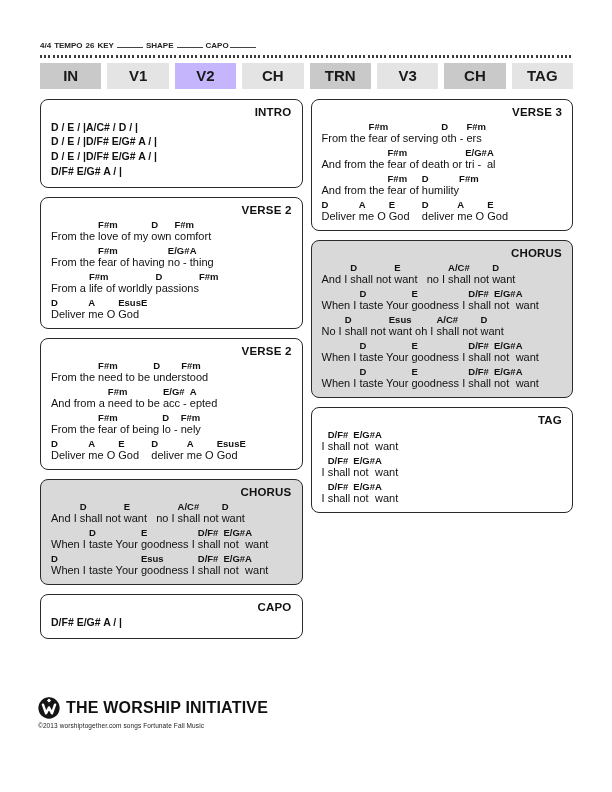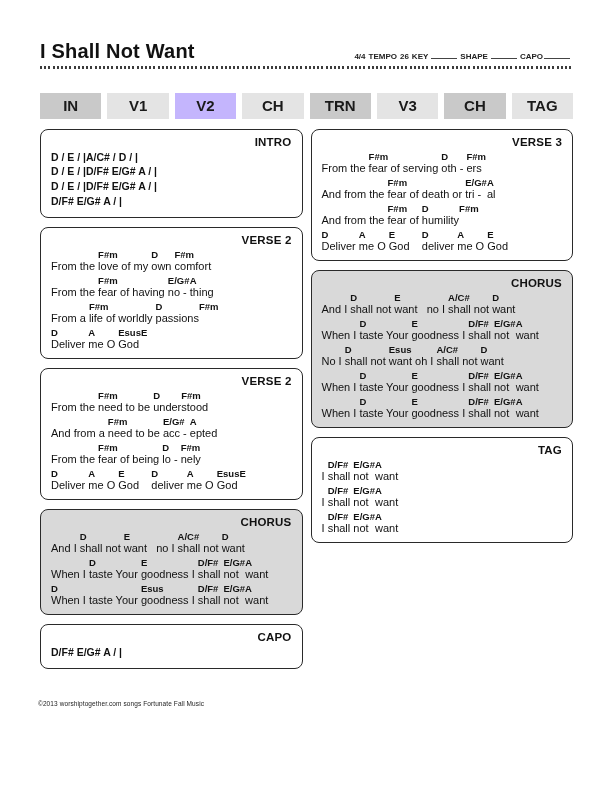--- a/index.html
+++ b/index.html
@@ -7,21 +7,21 @@
   .page{position:relative;width:612px;height:792px;background:#fff;overflow:hidden;}
   .content{padding:40px 39px 0 40px;}
   .header-row{display:flex;justify-content:space-between;align-items:flex-end;}
   .title{font-size:20px;font-weight:bold;letter-spacing:0.2px;}
   .meta{font-size:8px;font-weight:bold;color:#222;white-space:nowrap;padding-bottom:2px;}
   .meta span{margin-right:3px;}
   .meta .blank{display:inline-block;width:26px;height:7px;border-bottom:1px solid #444;margin-right:3px;}
   .meta .blank.tight{margin-left:-2px;}
   .dotted{margin-top:3px;height:2.5px;background-image:repeating-linear-gradient(90deg,#3c3c3c 0 2px,transparent 2px 4.2px);}
   .authors{font-size:10px;margin-top:4px;color:#111;}
-  .tabs{display:flex;gap:6px;margin-top:24px;}
+  .tabs{display:flex;gap:6px;margin-top:5px;}
   .tab{flex:1;text-align:center;font-weight:bold;font-size:15px;padding:4px 0 5px;color:#1a1a1a;}
   .cols{display:flex;gap:8px;margin-top:10px;align-items:flex-start;}
   .col{flex:1;display:flex;flex-direction:column;min-width:0;}
   .box{border:1.3px solid #2a2a2a;border-radius:8px;padding:6px 10px 8px;margin-bottom:9px;background:#fff;}
   .sec-title{font-size:11.5px;font-weight:bold;letter-spacing:0.2px;margin-bottom:2px;text-align:right;}
   .chordline{font-size:10.5px;font-weight:bold;line-height:1.42;white-space:pre;}
   .pair{margin-top:4px;white-space:nowrap;font-size:0;}
   .seg{display:inline-block;vertical-align:bottom;white-space:pre;}
   .seg .c{display:block;font-weight:bold;font-size:9.5px;line-height:10px;min-height:10px;}
   .seg .t{display:block;font-size:11px;line-height:12px;min-height:12px;}
@@ -30,21 +30,20 @@
   .brand{font-size:16px;font-weight:bold;letter-spacing:0.2px;}
   .copyright{font-size:6.5px;margin-top:3px;color:#222;letter-spacing:0.1px;}
 </style>
 </head>
 <body>
 
 <div class="page">
   <div class="content">
 
     <div class="header-row">
-      <div class="title">I Shall Not Want</div>
       <div class="meta"><span>4/4</span><span>TEMPO</span><span>26</span><span>KEY</span><span class="blank"></span><span>SHAPE</span><span class="blank"></span><span>CAPO</span><span class="blank tight"></span></div>
     </div>
 
     <div class="dotted"></div>
 
 
     <div class="tabs" id="tabs-row">
         <div class="tab" style="background: rgb(201, 201, 201);">IN</div>
         <div class="tab" style="background: rgb(228, 228, 228);">V1</div>
         <div class="tab" style="background: #c4b5fd;">V2</div>
@@ -110,15 +109,23 @@
             <div class="pair"><span class="seg"><span class="c"></span><span class="t">I </span></span><span class="seg"><span class="c">D/F#</span><span class="t">shall </span></span><span class="seg"><span class="c">E/G#</span><span class="t">not </span></span><span class="seg"><span class="c">A</span><span class="t">want</span></span></div>
             <div class="pair"><span class="seg"><span class="c"></span><span class="t">I </span></span><span class="seg"><span class="c">D/F#</span><span class="t">shall </span></span><span class="seg"><span class="c">E/G#</span><span class="t">not </span></span><span class="seg"><span class="c">A</span><span class="t">want</span></span></div>
             <div class="pair"><span class="seg"><span class="c"></span><span class="t">I </span></span><span class="seg"><span class="c">D/F#</span><span class="t">shall </span></span><span class="seg"><span class="c">E/G#</span><span class="t">not </span></span><span class="seg"><span class="c">A</span><span class="t">want</span></span></div>
           </div>
         </div>
     </div>
 
   </div>
 
   <div class="footer">
+    <div class="brand-row">
+      <svg width="22" height="22" viewBox="0 0 24 24">
+        <circle cx="12" cy="12" r="11.6" fill="#151515"></circle>
+        <path d="M5.4,8.4 L8.8,17.8 L12,11.4 L15.2,17.8 L18.6,8.4" fill="none" stroke="#fff" stroke-width="2.7" stroke-linecap="round" stroke-linejoin="round"></path>
+        <polygon points="12,0.8 15,3.9 12,7 9,3.9" fill="#fff" stroke="#151515" stroke-width="1.1"></polygon>
+      </svg>
+      <div class="brand">THE WORSHIP INITIATIVE</div>
+    </div>
     <div class="copyright">©2013 worshiptogether.com songs Fortunate Fall Music</div>
   </div>
 </div>
 
 </body></html>

